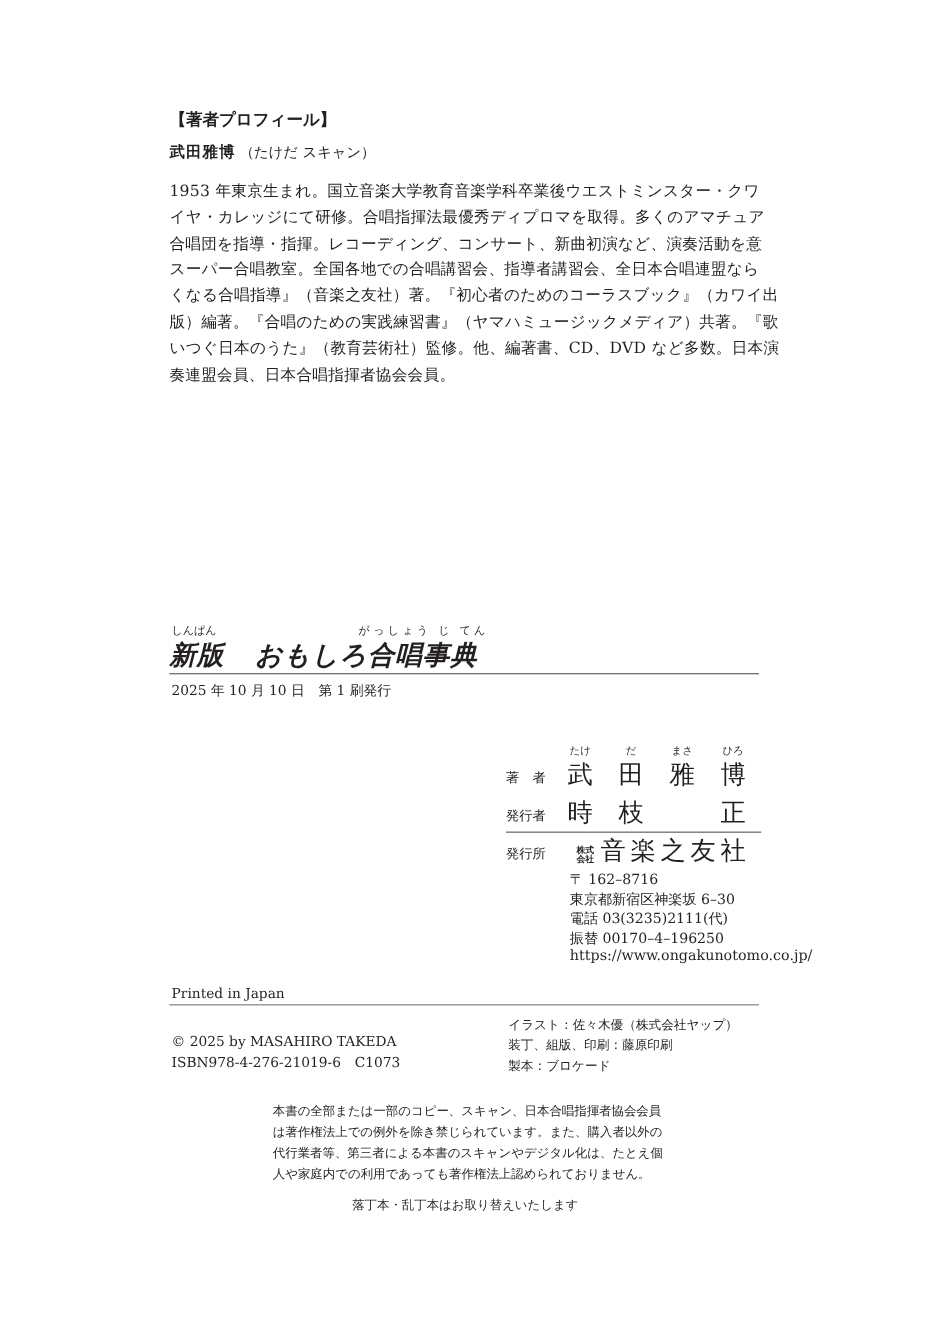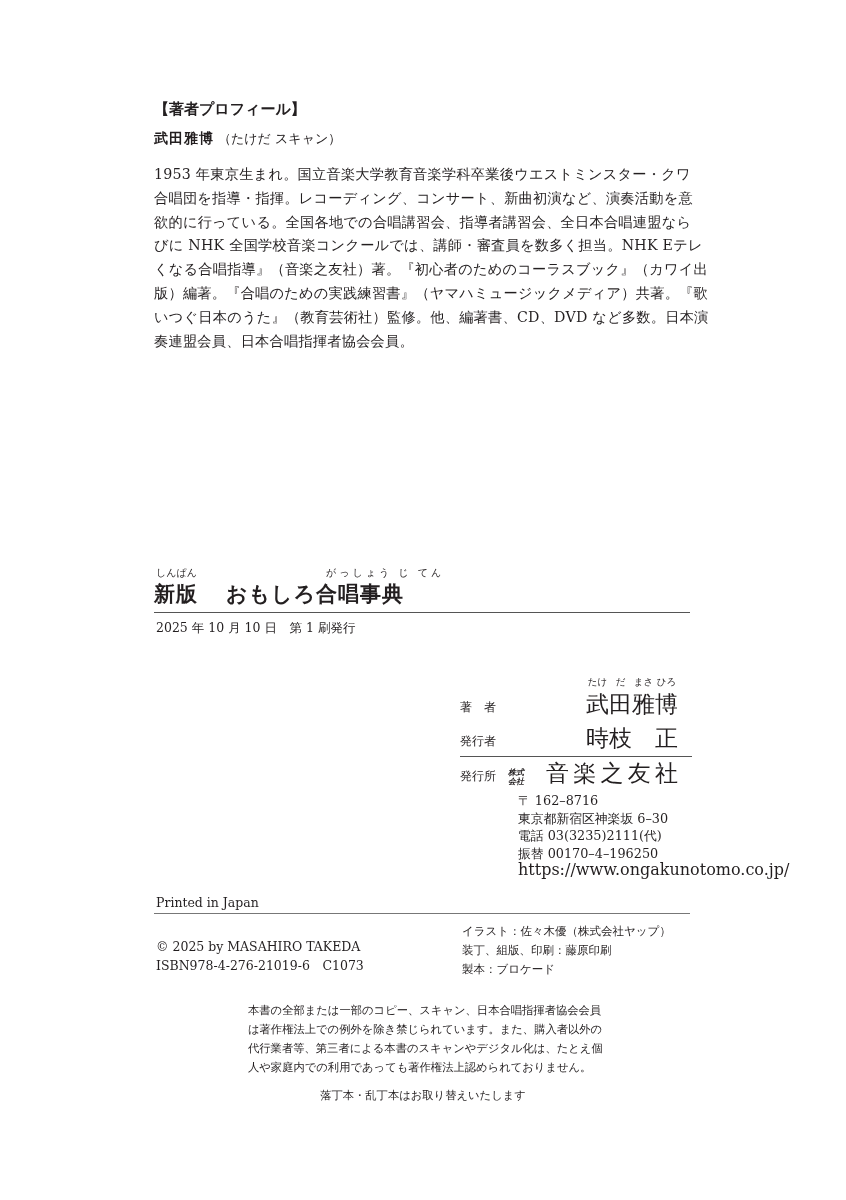--- a/index.html
+++ b/index.html
@@ -11,38 +11,38 @@
   #profile-heading { left: 154px; top: 100px; font-size: 15px; font-weight: bold; text-align: center; }
   #author-name-block { left: 154px; top: 128px; white-space: nowrap; }
   #author-name-block .name { font-size: 14px; font-weight: bold; letter-spacing: 1px; }
   #author-name-block .reading { font-size: 13px; margin-left: 4px; }
   #bio { left: 154px; top: 163px; width: 540px; }
   #bio .line { font-size: 14.2px; line-height: 23.8px; height: 23.8px; white-space: nowrap; letter-spacing: 0.25px; }
 
   #book-title { left: 154px; top: 566px; white-space: nowrap; }
   #book-title .ruby-row { position: relative; height: 14px; font-size: 10px; }
   #book-title .ruby-row span { position: absolute; top: 0; }
-  #book-title .title-row { font-size: 21px; font-weight: bold; letter-spacing: 1px; }
+  #book-title .title-row { font-size: 24px; font-weight: bold; letter-spacing: 1px; font-style: italic; }
   #rule-1 { left: 154px; top: 612px; width: 536px; height: 1px; background: #555; }
   #pub-date { left: 156px; top: 620px; font-size: 12.5px; }
 
   #colophon { left: 460px; top: 680px; width: 232px; }
   .col-row { position: relative; height: 38px; }
   .col-label { position: absolute; left: 0; bottom: 6px; font-size: 12px; font-family: "DejaVu Sans", "Liberation Sans", sans-serif; }
-  .col-value { position: absolute; left: 56px; right: 14px; bottom: 2px; font-size: 23px; display: flex; justify-content: flex-end; }
+  .col-value { position: absolute; left: 56px; right: 14px; bottom: 2px; font-size: 23px; display: flex; justify-content: space-between; }
   .col-value .ch { position: relative; display: inline-block; }
   .col-value .ch .rb { position: absolute; top: -13px; left: 0; right: 0; text-align: center; font-size: 9.5px; }
   .col-rule { height: 1px; background: #555; margin: 0; }
-  .kabushiki { position: absolute; left: 48px; bottom: 5px; font-size: 8px; line-height: 9px; font-weight: bold;
-               font-family: "DejaVu Sans", "Liberation Sans", sans-serif; width: 20px; font-style: italic; }
+  .kabushiki { position: absolute; left: 64px; bottom: 5px; font-size: 8px; line-height: 9px; font-weight: bold;
+               font-family: "DejaVu Sans", "Liberation Sans", sans-serif; width: 20px; }
   .pub-name { position: absolute; left: 86px; right: 14px; bottom: 2px; font-size: 23px; display: flex; justify-content: space-between; }
 
   #address { left: 518px; top: 792px; }
   #address .line { font-size: 12.8px; line-height: 17.5px; white-space: nowrap; }
-  #address .url { font-size: 16px; line-height: 16px; }
+  #address .url { font-size: 13px; line-height: 16px; }
 
   #printed { left: 156px; top: 895px; font-size: 12.5px; }
   #rule-2 { left: 154px; top: 913px; width: 536px; height: 1px; background: #777; }
   #copyright { left: 156px; top: 937px; }
   #copyright .line { font-size: 12.5px; line-height: 19px; white-space: nowrap; }
   #credits { left: 462px; top: 922px; }
   #credits .line { font-size: 11.5px; line-height: 19px; white-space: nowrap; font-family: "DejaVu Sans", "Liberation Sans", sans-serif; }
 
   #notice { left: 248px; top: 1001px; width: 380px; }
   #notice .line { font-size: 11.3px; line-height: 19px; white-space: nowrap; font-family: "DejaVu Sans", "Liberation Sans", sans-serif; }
@@ -51,23 +51,23 @@
 </style>
 </head>
 <body>
 
 <div id="profile-heading" class="abs sans">【著者プロフィール】</div>
 <div id="author-name-block" class="abs">
   <span class="name">武田雅博</span><span class="reading">（たけだ スキャン）</span>
 </div>
 <div id="bio" class="abs">
   <div class="line">1953 年東京生まれ。国立音楽大学教育音楽学科卒業後ウエストミンスター・クワ</div>
+  <div class="line">イヤ・カレッジにて研修。合唱指揮法最優秀ディプロマを取得。多くのアマチュア</div>
   <div class="line">合唱団を指導・指揮。レコーディング、コンサート、新曲初演など、演奏活動を意</div>
-  <div class="line">欲的に行っている。全国各地での合唱講習会、指導者講習会、全日本合唱連盟なら</div>
-  <div class="line">びに NHK 全国学校音楽コンクールでは、講師・審査員を数多く担当。NHK Eテレ</div>
+  <div class="line">スーパー合唱教室。全国各地での合唱講習会、指導者講習会、全日本合唱連盟なら</div>
   <div class="line">くなる合唱指導』（音楽之友社）著。『初心者のためのコーラスブック』（カワイ出</div>
   <div class="line">版）編著。『合唱のための実践練習書』（ヤマハミュージックメディア）共著。『歌</div>
   <div class="line">いつぐ日本のうた』（教育芸術社）監修。他、編著書、CD、DVD など多数。日本演</div>
   <div class="line">奏連盟会員、日本合唱指揮者協会会員。</div>
 </div>
 
 <div id="book-title" class="abs">
   <div class="ruby-row">
     <span style="left:2px">しんぱん</span>
     <span style="left:172px; letter-spacing:3px">がっしょう じ てん</span>

